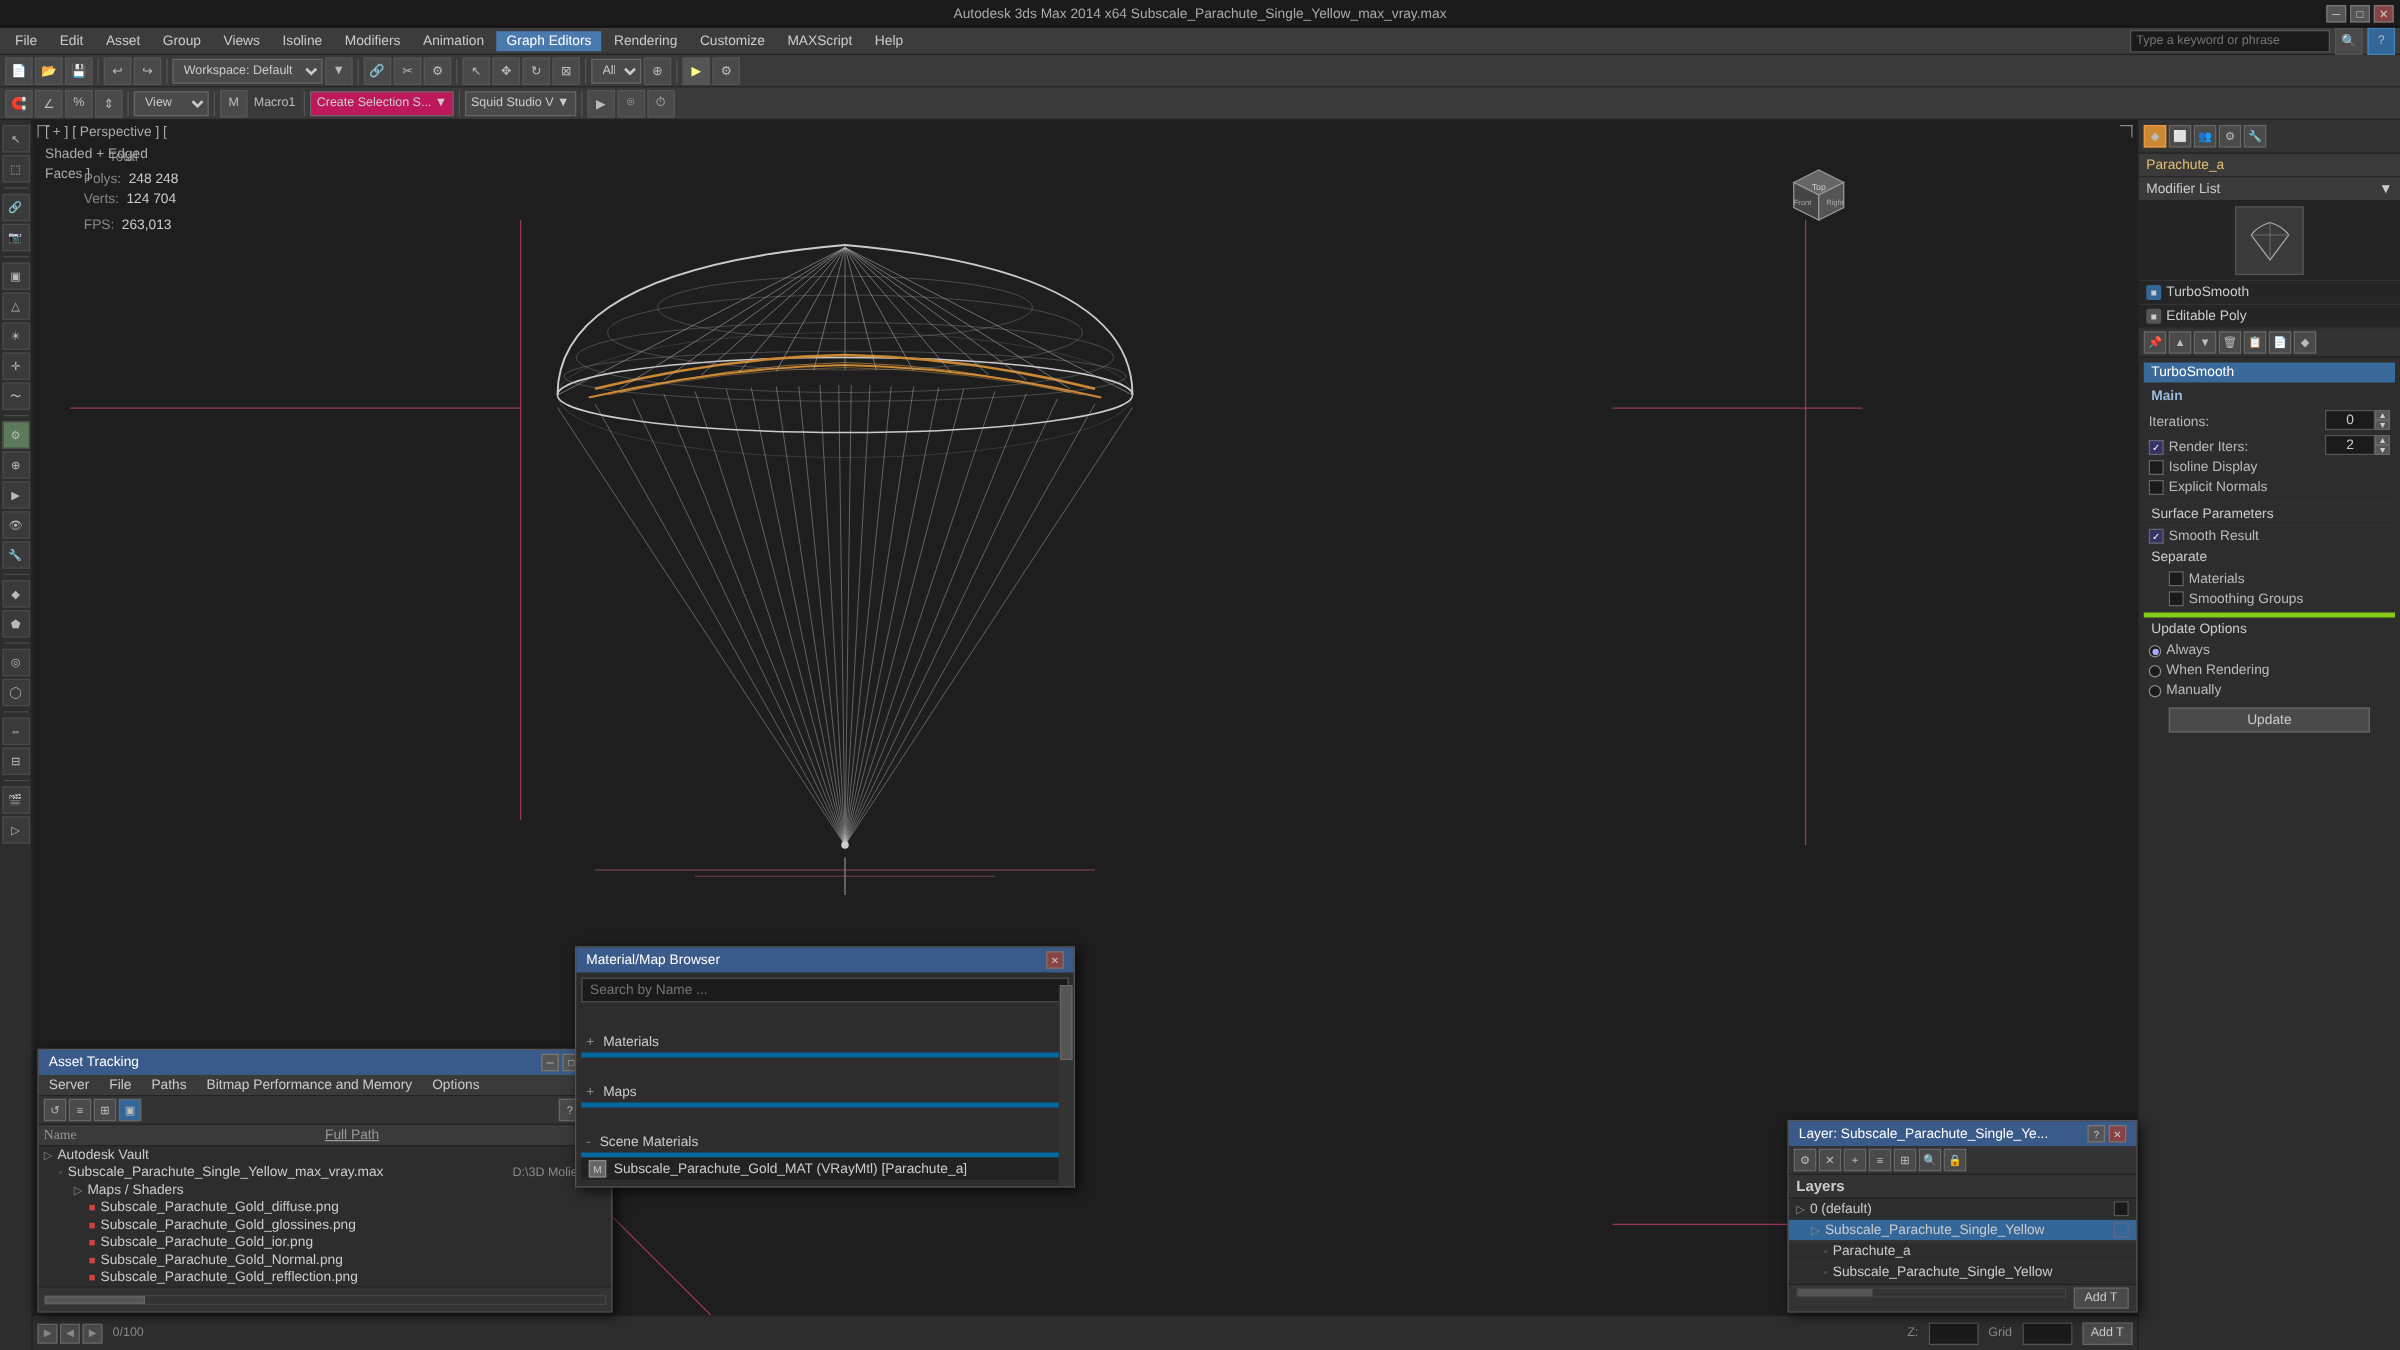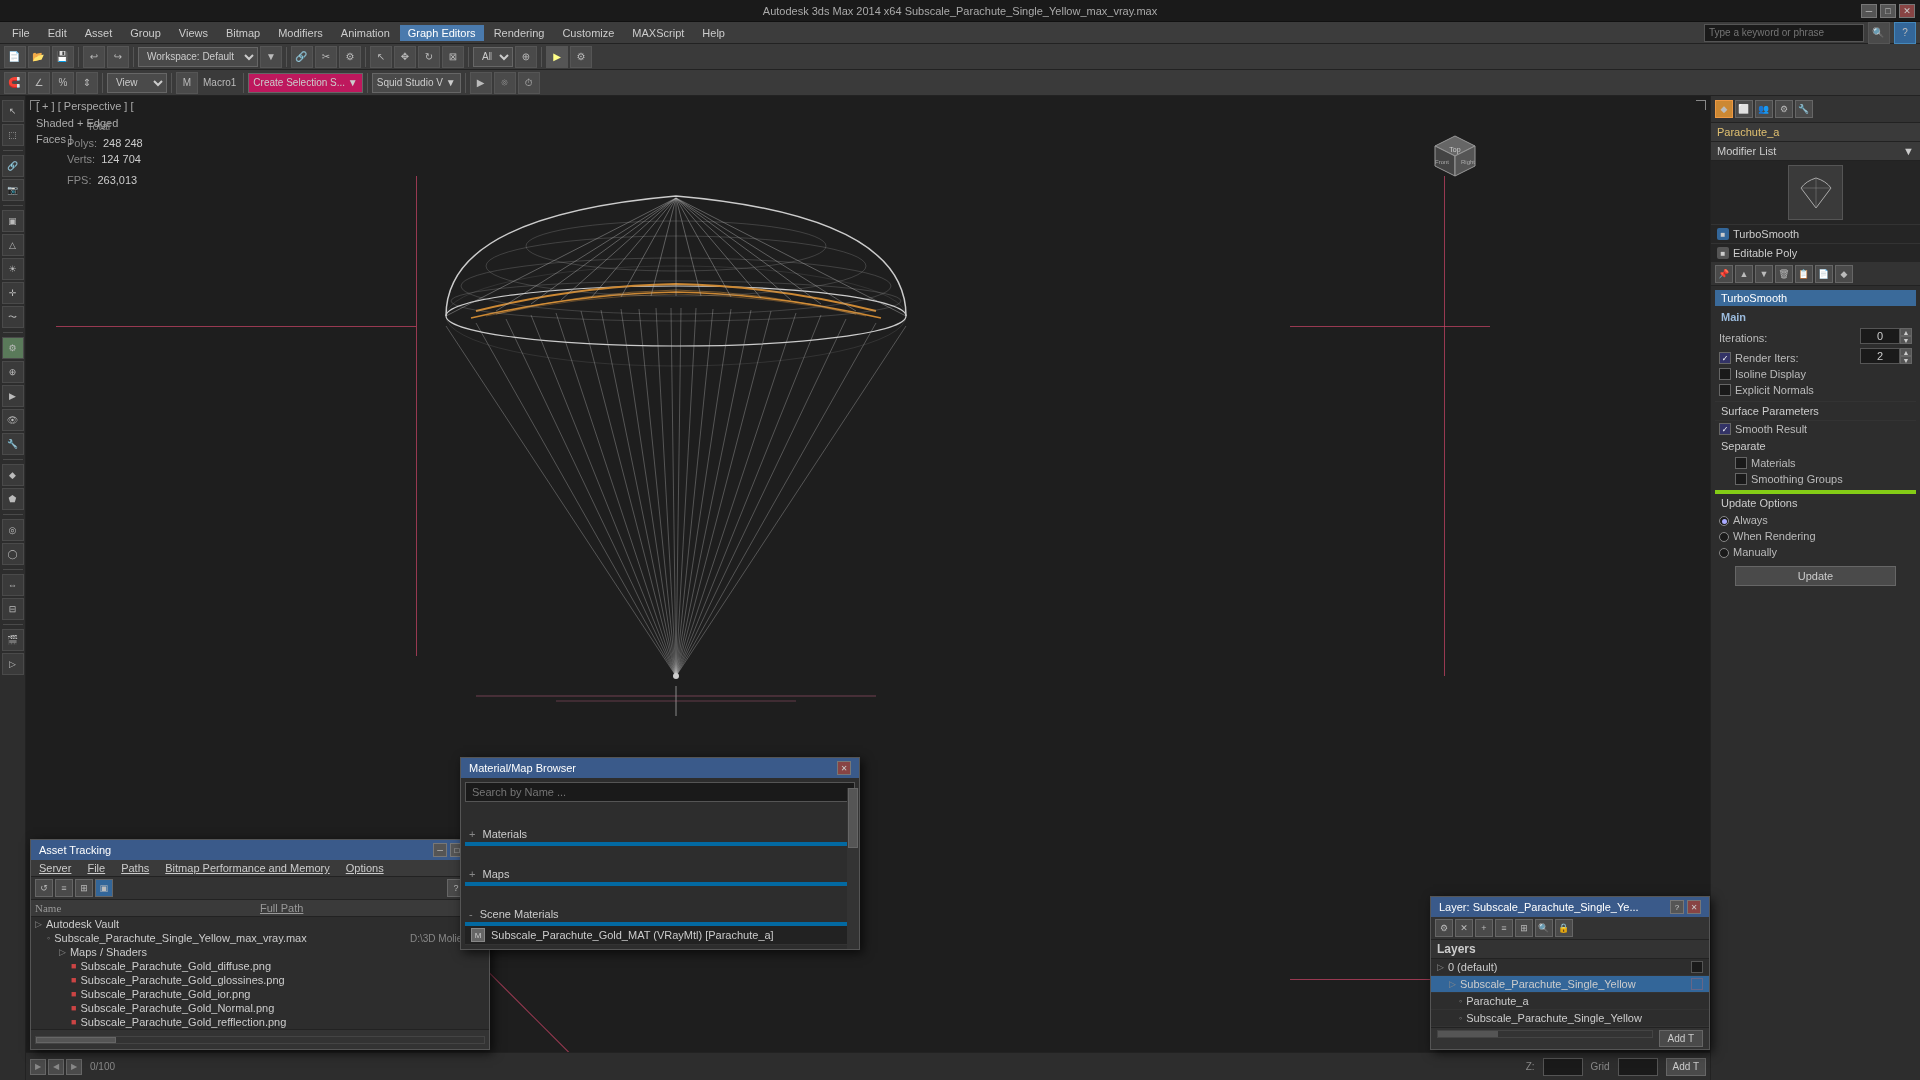--- a/index.html
+++ b/index.html
@@ -317,21 +317,20 @@
       border: 1px solid #777;
       cursor: pointer;
       font-size: 8px;
       display: flex; align-items: center; justify-content: center;
       color: #ccc;
     }
     #asset-menu {
       display: flex;
       background: #3a3a3a;
       border-bottom: 1px solid #222;
-      text-decoration: underline;
     }
     .asset-menu-item {
       padding: 2px 8px;
       font-size: 11px;
       color: #ccc;
       cursor: pointer;
     }
     #asset-toolbar {
       display: flex;
       align-items: center;
@@ -529,21 +528,21 @@
     <div class="win-btn" style="background:#884444;">✕</div>
   </div>
 </div>
 
 <div id="menu-bar">
   <div class="menu-item">File</div>
   <div class="menu-item">Edit</div>
   <div class="menu-item">Asset</div>
   <div class="menu-item">Group</div>
   <div class="menu-item">Views</div>
-  <div class="menu-item">Bitmap</div>
+  <div class="menu-item">Isoline</div>
   <div class="menu-item">Modifiers</div>
   <div class="menu-item">Animation</div>
   <div class="menu-item active">Graph Editors</div>
   <div class="menu-item">Rendering</div>
   <div class="menu-item">Customize</div>
   <div class="menu-item">MAXScript</div>
   <div class="menu-item">Help</div>
   <div style="flex:1; display:flex; align-items:center; justify-content:flex-end; gap:4px;">
     <input type="text" style="width: 160px; height: 18px; background: rgb(26, 26, 26); border: 1px solid rgb(85, 85, 85); color: rgb(204, 204, 204); font-size: 10px; padding: 0px 4px;" placeholder="Type a keyword or phrase">
     <div class="tb-btn">🔍</div>

